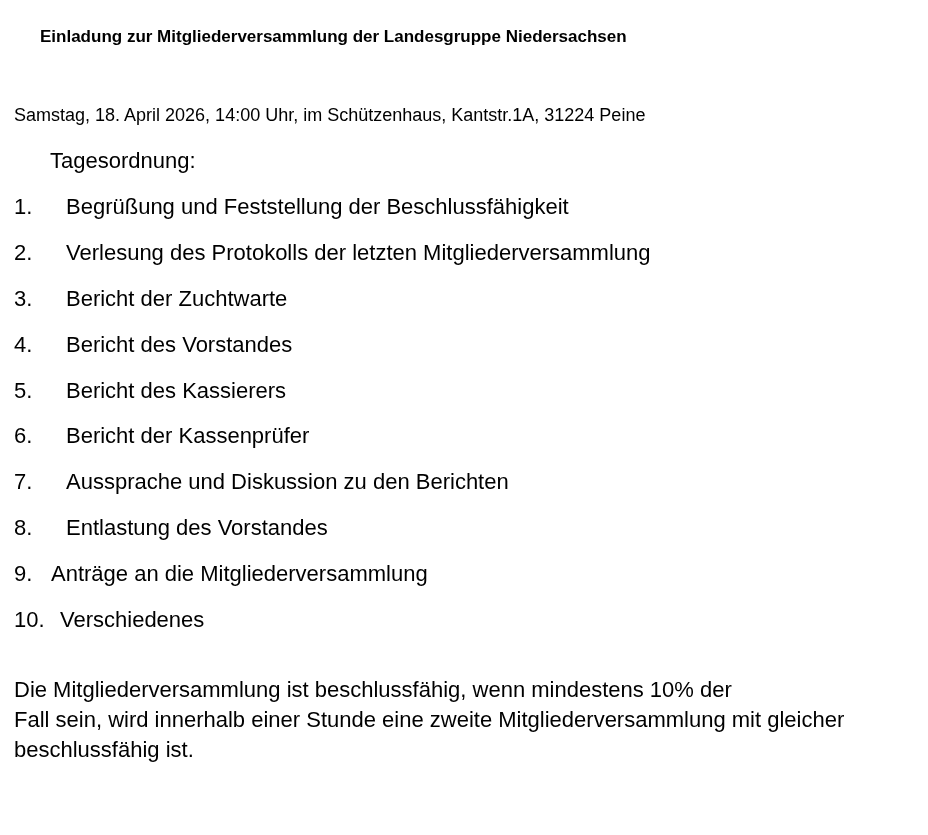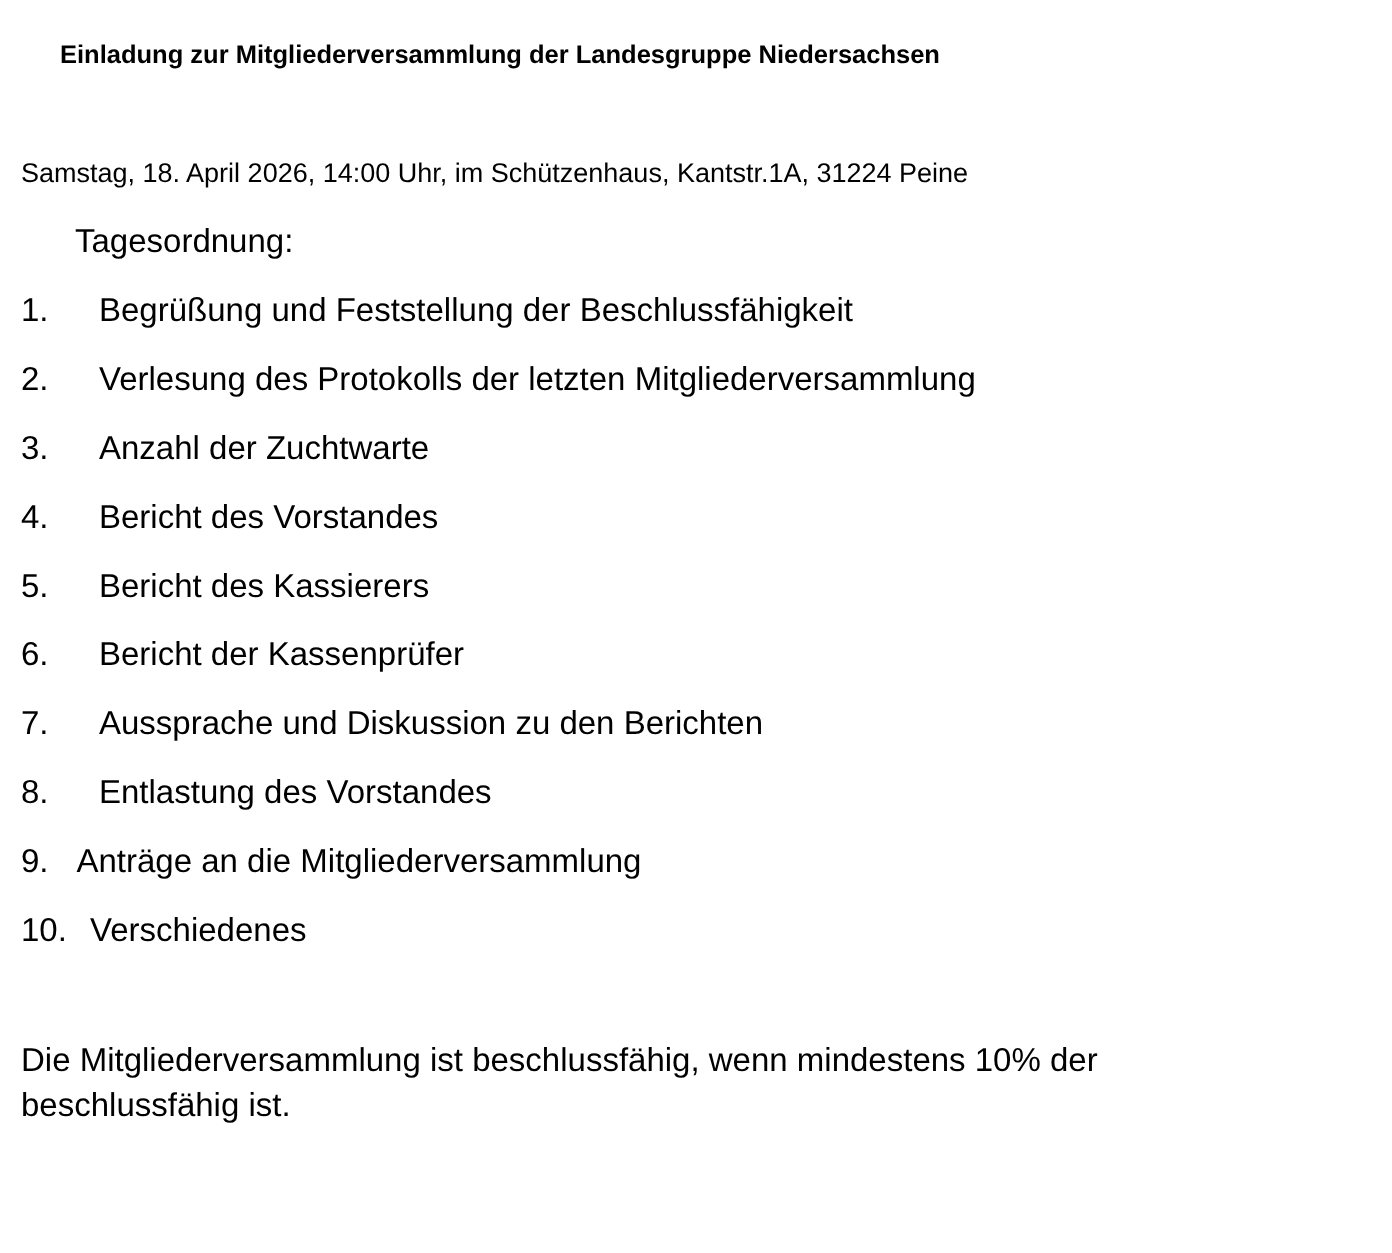--- a/index.html
+++ b/index.html
@@ -69,21 +69,21 @@
     }
     .agenda-item.wide .agenda-text {
       left: 46px;
     }
     .agenda-item.nine .agenda-text {
       left: 37px;
     }
     .quorum-paragraph {
       position: absolute;
       left: 14px;
-      top: 692px;
+      top: 675px;
       width: 910px;
       font-size: 22px;
       line-height: 30px;
       margin: 0;
     }
     .quorum-line {
       display: block;
       white-space: nowrap;
     }
   </style>
@@ -100,21 +100,21 @@
   <li class="agenda-item">
     <span class="agenda-num">1.</span>
     <span class="agenda-text">Begrüßung und Feststellung der Beschlussfähigkeit</span>
   </li>
   <li class="agenda-item">
     <span class="agenda-num">2.</span>
     <span class="agenda-text">Verlesung des Protokolls der letzten Mitgliederversammlung</span>
   </li>
   <li class="agenda-item">
     <span class="agenda-num">3.</span>
-    <span class="agenda-text">Anzahl der Zuchtwarte</span>
+    <span class="agenda-text">Bericht der Zuchtwarte</span>
   </li>
   <li class="agenda-item">
     <span class="agenda-num">4.</span>
     <span class="agenda-text">Bericht des Vorstandes</span>
   </li>
   <li class="agenda-item">
     <span class="agenda-num">5.</span>
     <span class="agenda-text">Bericht des Kassierers</span>
   </li>
   <li class="agenda-item">
@@ -134,14 +134,15 @@
     <span class="agenda-text">Anträge an die Mitgliederversammlung</span>
   </li>
   <li class="agenda-item wide">
     <span class="agenda-num">10.</span>
     <span class="agenda-text">Verschiedenes</span>
   </li>
 </ol>
 
 <p class="quorum-paragraph">
   <span class="quorum-line">Die Mitgliederversammlung ist beschlussfähig, wenn mindestens 10% der</span>
+  <span class="quorum-line">Fall sein, wird innerhalb einer Stunde eine zweite Mitgliederversammlung mit gleicher</span>
   <span class="quorum-line">beschlussfähig ist.</span>
 </p>
 
 </body></html>

